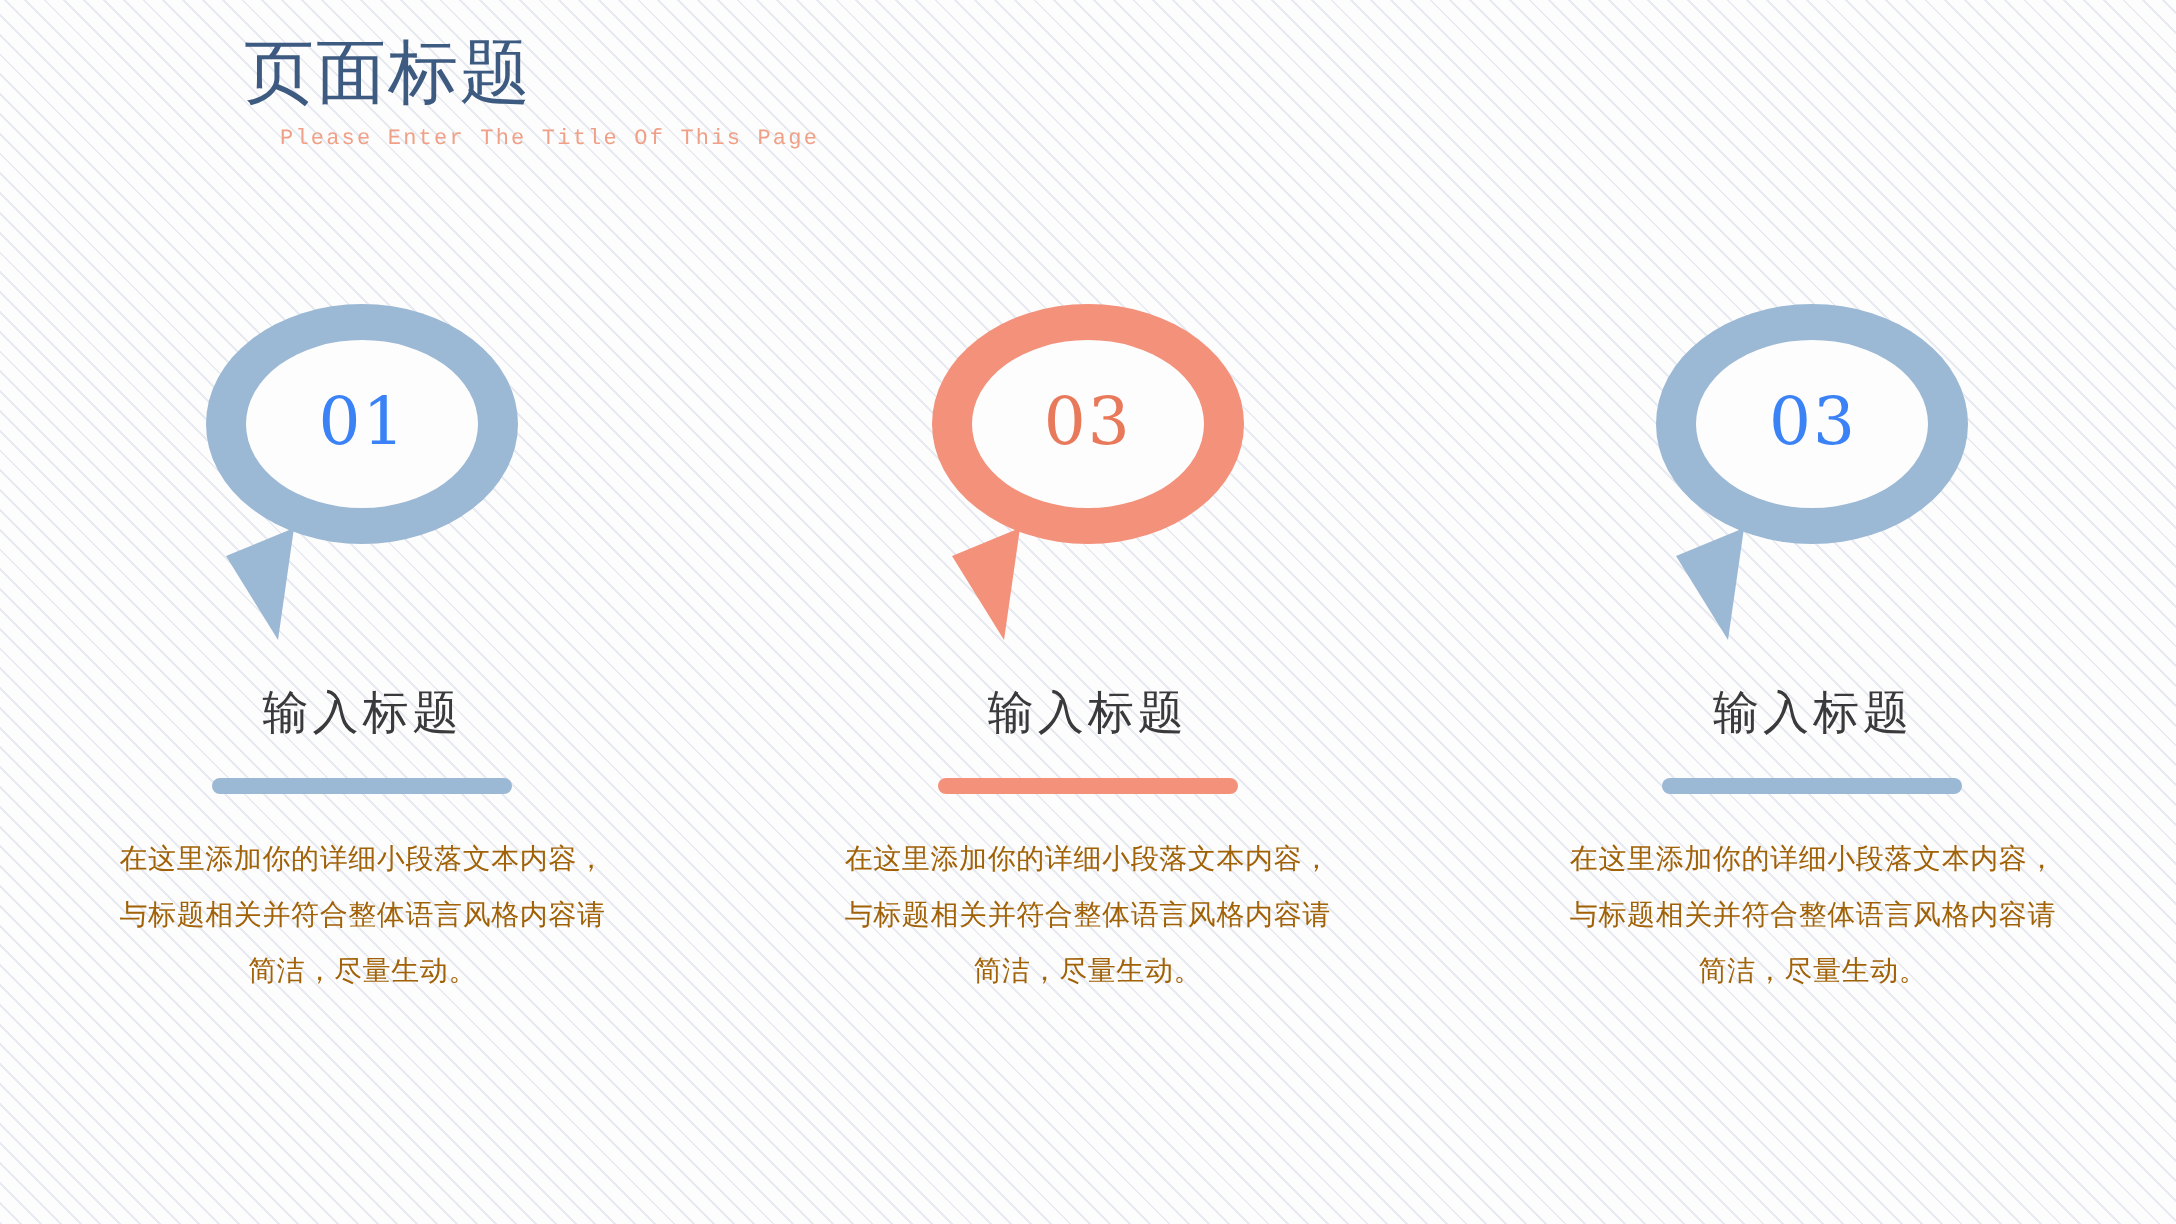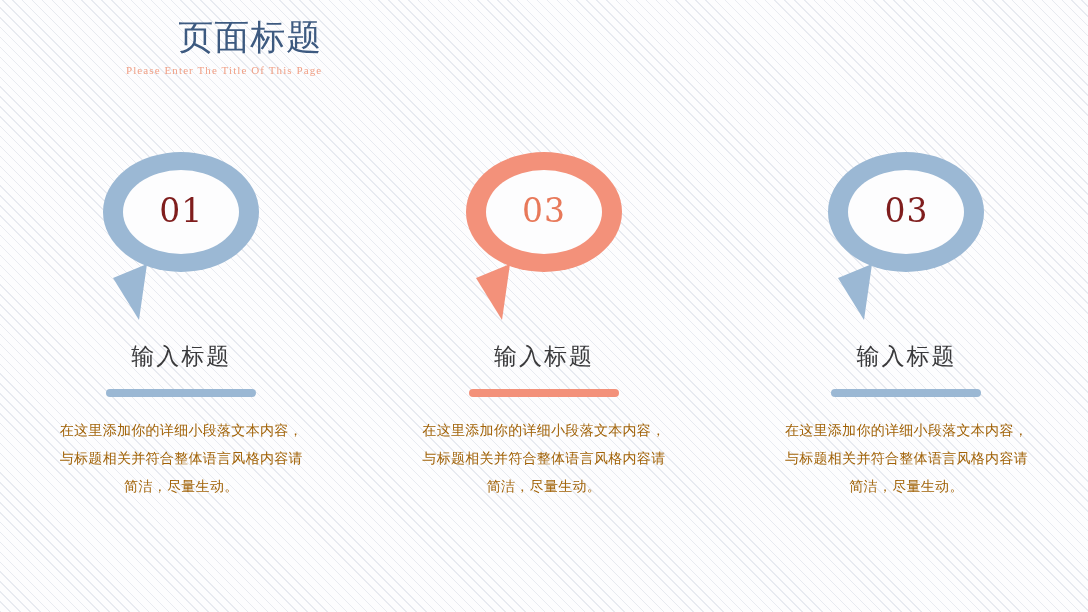--- a/index.html
+++ b/index.html
@@ -31,35 +31,34 @@
   .slide {
     position: absolute;
     inset: 0;
   }
 
   
   .header {
     position: absolute;
     left: 122px;
     top: 16px;
-    text-align: right;
   }
   .page-title {
     font-family: "DejaVu Sans", "Liberation Sans", sans-serif;
     font-size: 35px;
     line-height: 42px;
     color: #3d5a80;
     letter-spacing: 1px;
     font-weight: 400;
     white-space: nowrap;
   }
   .page-subtitle {
     margin-top: 5px;
-    margin-left: 4px;
-    font-family: Liberation Serif, serif;
+    margin-left: 18px;
+    font-family: Liberation Mono, monospace;
     font-size: 11px;
     line-height: 14px;
     color: #f0a086;
     letter-spacing: 1.1px;
     white-space: nowrap;
   }
 
   
   .columns {
     position: absolute;
@@ -93,21 +92,21 @@
     width: 160px;
     height: 120px;
     display: flex;
     align-items: center;
     justify-content: center;
     font-family: "DejaVu Serif", "Liberation Serif", serif;
     font-size: 33px;
     letter-spacing: 1px;
     font-weight: 400;
   }
-  .num-blue  { color: #7f1d1d; }
+  .num-blue  { color: #3b82f6; }
   .num-coral { color: #e8795a; }
 
   .col-title {
     margin-top: 18px;
     font-family: Liberation Mono, monospace;
     font-size: 23px;
     line-height: 30px;
     color: #3a3a3c;
     letter-spacing: 2px;
     white-space: nowrap;

